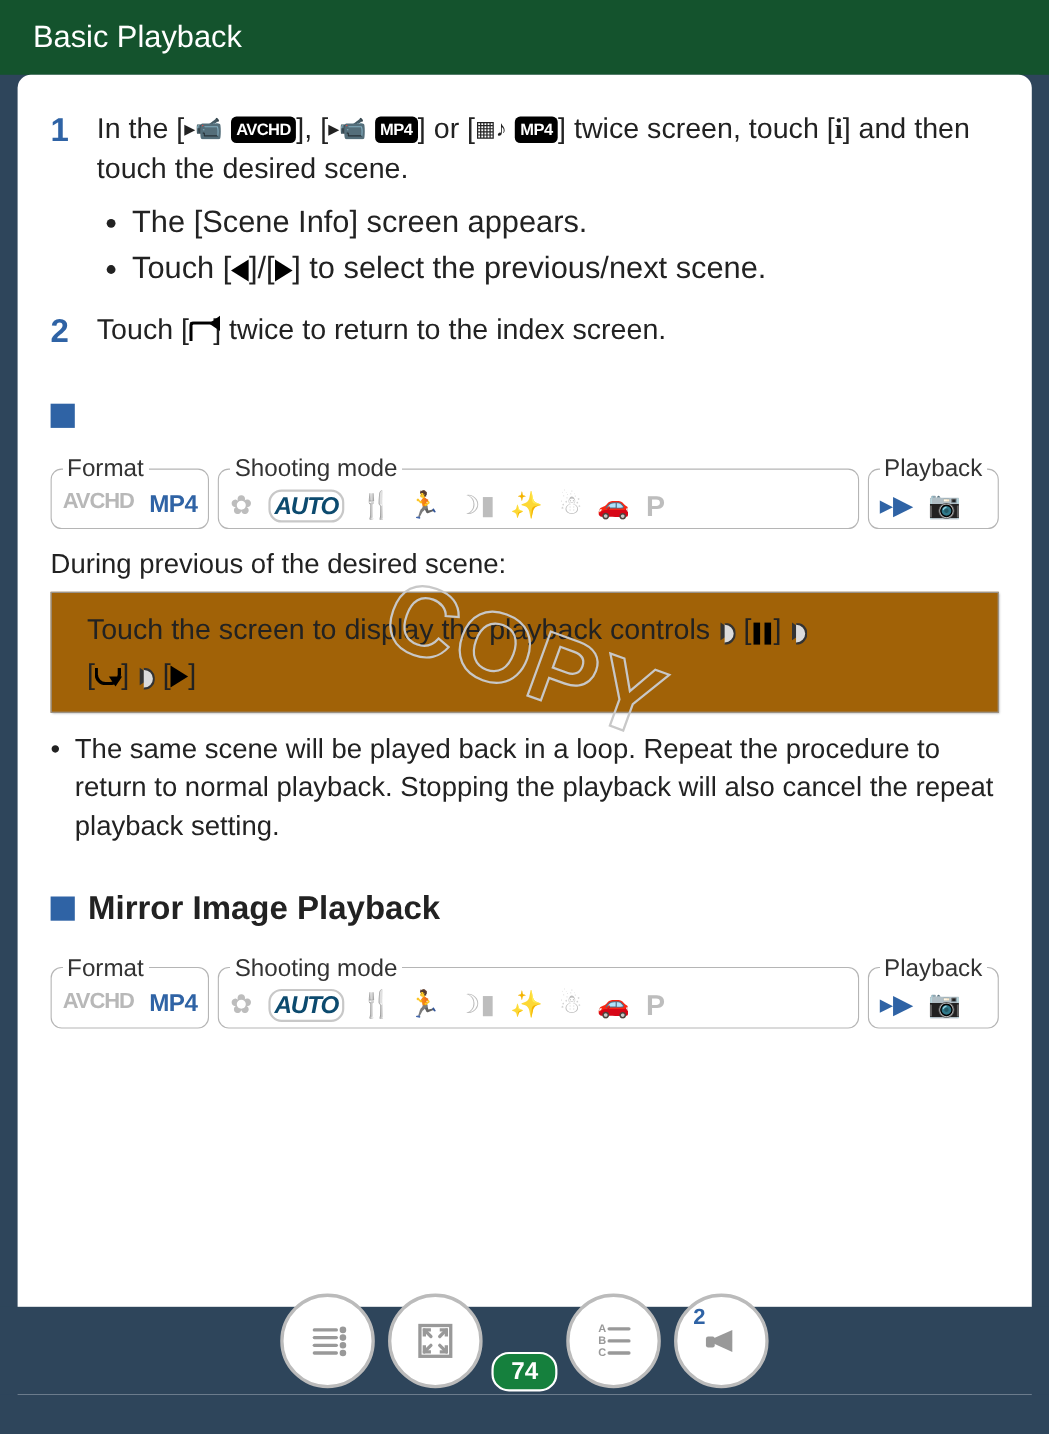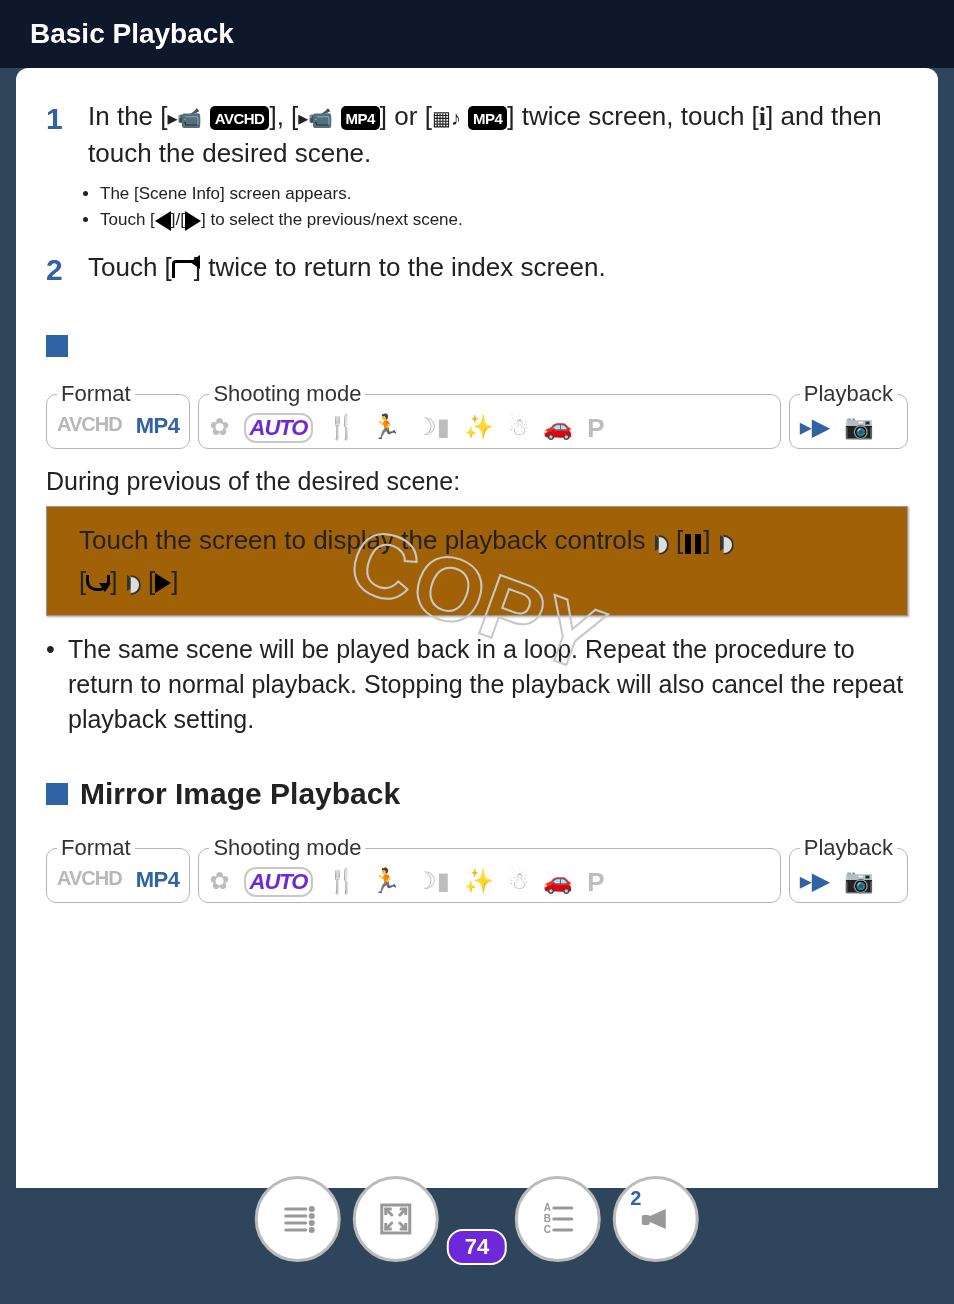--- a/index.html
+++ b/index.html
@@ -1,54 +1,54 @@
 <!DOCTYPE html>
 <html><head>
 <meta charset="utf-8">
 <style>
   *{box-sizing:border-box;margin:0;padding:0}
   body{font-family:Helvetica,Arial,sans-serif;background:#2e455b;width:954px;color:#222}
-  .header{background:#0f172a;color:#fff;font-size:28px;font-weight:700;padding:18px 30px}
+  .header{background:#14532d;color:#fff;font-size:28px;font-weight:400;padding:18px 30px}
   .page{background:#fff;margin:0 16px;border-radius:12px 12px 0 0;padding:30px 30px 150px 30px;position:relative;min-height:1210px}
   .step{display:flex;gap:18px;margin-bottom:14px;font-size:26px;line-height:1.4}
   .stepnum{color:#2f63a5;font-weight:700;font-size:30px;min-width:24px}
   .step p{margin-bottom:10px}
-  ul.sub{list-style:disc;margin-left:12px;font-size:17px;line-height:1.45}
+  ul.sub{list-style:disc;margin-left:32px;font-size:28px;line-height:1.45}
   ul.sub li{margin-bottom:2px}
   .sectitle{display:flex;align-items:center;gap:12px;font-size:30px;font-weight:700;margin:40px 0 24px 0}
   .sectitle .sq{width:22px;height:22px;background:#2f63a5;display:inline-block}
   
   .badge{display:inline-flex;align-items:center;justify-content:center;height:24px;padding:0 5px;border-radius:5px;font-size:15px;font-weight:700;letter-spacing:-.5px;vertical-align:middle;font-family:Arial,sans-serif}
   .badge.dark{background:#000;color:#fff}
   .mini-ic{display:inline-block;vertical-align:middle;font-size:20px;line-height:1}
   
   .modebar{display:flex;gap:8px;margin:8px 0 18px 0}
   fieldset.grp{border:1px solid #b5b5b5;border-radius:10px;padding:6px 10px 4px 10px;display:flex;align-items:flex-start;gap:14px;min-height:52px}
   fieldset.grp legend{font-size:22px;color:#333;padding:0 4px;font-weight:400}
   .fmt-avchd{color:#b8b8b8;font-weight:700;font-size:20px;letter-spacing:-1px;font-family:Arial}
   .fmt-mp4{color:#2f63a5;font-weight:800;font-size:22px;letter-spacing:-.5px;font-family:Arial}
   .shoot{flex:1}
   .shoot .ic,.pb .ic{color:#bdbdbd;font-size:24px}
   .pb .ic.active{color:#2f63a5}
-  .shoot .auto{color:#6d28d9;font-weight:800;font-style:italic;font-size:22px;font-family:Arial;border:2px solid #c8c8c8;border-radius:12px;padding:0 4px;letter-spacing:-1px}
+  .shoot .auto{color:#0c4a6e;font-weight:800;font-style:italic;font-size:22px;font-family:Arial;border:2px solid #c8c8c8;border-radius:12px;padding:0 4px;letter-spacing:-1px}
   .shoot .p{color:#bdbdbd;font-weight:700;font-size:26px;font-family:Arial}
   .lead{font-size:25px;margin-bottom:10px}
   .graybox{background:#a16207;border:1px solid #999;padding:14px 32px;font-size:26px;line-height:1.5;margin-bottom:16px;box-shadow:1px 1px 2px #aaa}
   .graybox .arr{display:inline-block;width:0;height:0;border-top:8px solid transparent;border-bottom:8px solid transparent;border-left:12px solid #333;vertical-align:middle;margin:0 2px;position:relative}
   .graybox .arr::before{content:"";position:absolute;left:-18px;top:-8px;width:16px;height:16px;border:2px solid #333;border-radius:50%;background:#dcdcdc;clip-path:polygon(50% 0,100% 0,100% 100%,50% 100%)}
   .note{display:flex;gap:6px;font-size:25px;line-height:1.4}
   .note .bul{min-width:16px}
   
   .wm-wrap{position:absolute;inset:0;pointer-events:none}
   .wm{position:absolute;left:50%;top:44%;transform:translate(-50%,-50%) rotate(20deg);font-size:90px;font-weight:700;color:transparent;-webkit-text-stroke:2px #c8c8c8;letter-spacing:2px;font-family:Arial}
   
   .footer{background:#2e455b;height:80px;margin-top:-90px;position:relative}
   .navwrap{position:absolute;left:50%;bottom:6px;transform:translateX(-50%);display:flex;align-items:center;gap:12px}
   .navbtn{width:86px;height:86px;border-radius:50%;background:#fff;border:3px solid #bbb;display:flex;align-items:center;justify-content:center;color:#999;font-size:30px}
-  .pagenum{background:#6d28d9;color:#fff;font-weight:700;font-size:22px;padding:3px 16px;border-radius:16px;border:2px solid #fff;position:relative;top:28px;margin:0 -4px}
+  .pagenum{background:#15803d;color:#fff;font-weight:700;font-size:22px;padding:3px 16px;border-radius:16px;border:2px solid #fff;position:relative;top:28px;margin:0 -4px}
   .tri-l,.tri-r{display:inline-block;width:0;height:0;border-top:10px solid transparent;border-bottom:10px solid transparent;vertical-align:middle}
   .tri-l{border-right:16px solid #000}
   .tri-r{border-left:16px solid #000}
   .pause{display:inline-block;vertical-align:middle}
   .pause::before,.pause::after{content:"";display:inline-block;width:6px;height:20px;background:#000;margin:0 2px;vertical-align:middle}
   .ret{display:inline-block;width:22px;height:18px;border:3px solid #000;border-right:none;border-bottom:none;border-radius:4px 0 0 0;position:relative;vertical-align:middle}
   .ret::after{content:"";position:absolute;right:-6px;top:-8px;width:0;height:0;border-top:7px solid transparent;border-bottom:7px solid transparent;border-right:10px solid #000}
   .loop{display:inline-block;width:24px;height:16px;border:3px solid #000;border-top:none;border-radius:0 0 10px 10px;position:relative;vertical-align:middle}
   .loop::after{content:"";position:absolute;right:-4px;bottom:-4px;width:0;height:0;border-left:6px solid transparent;border-right:6px solid transparent;border-top:9px solid #000}
   .info-i{font-family:Georgia,serif;font-weight:bold;font-size:26px}

